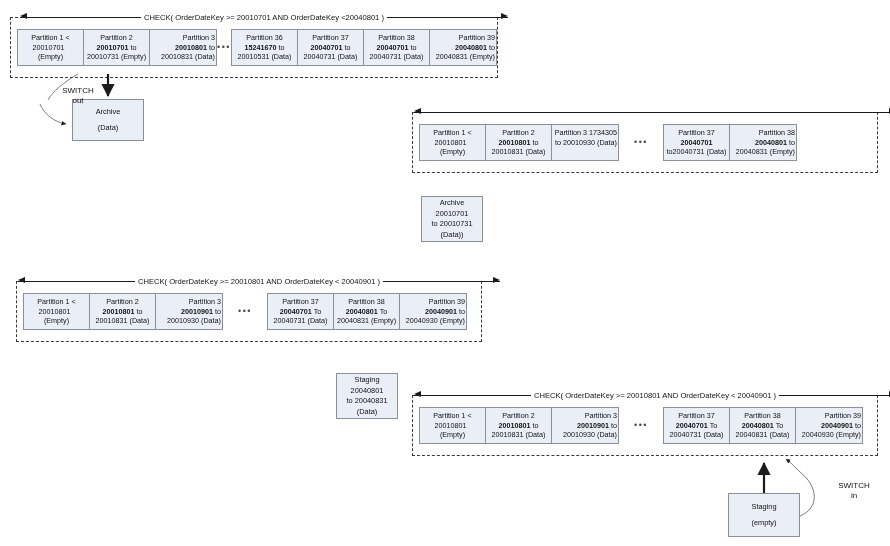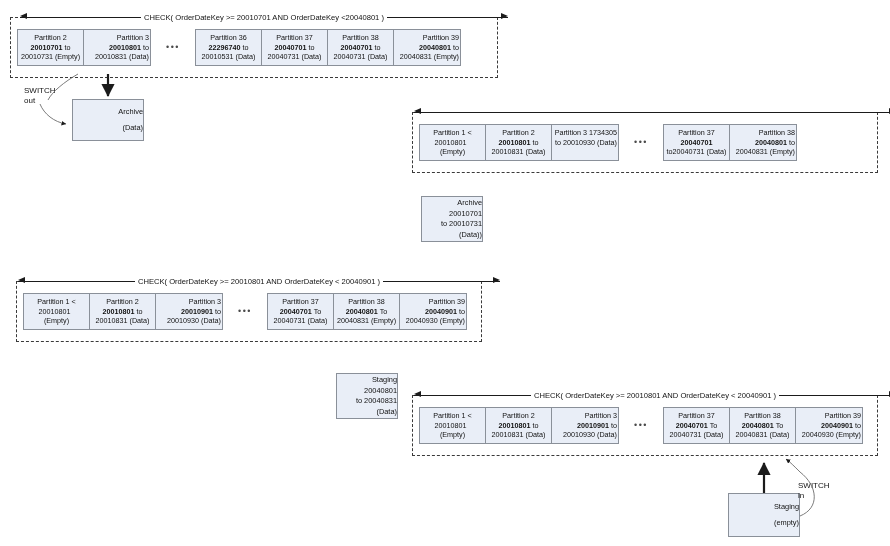--- a/index.html
+++ b/index.html
@@ -52,66 +52,72 @@
   .pcell .b{font-weight:bold;}
   .ellipsis{
     width:44px;text-align:center;font-size:9px;letter-spacing:1.5px;
     color:#4a4a4a;line-height:9px;
   }
 
   
   .sbox{
     position:absolute;box-sizing:border-box;
     border:1px solid #8a9099;background:#e9eef7;
-    font-size:7.4px;line-height:10.5px;text-align:right;
+    font-size:7.4px;line-height:10.5px;text-align:center;
     color:#111;display:flex;flex-direction:column;justify-content:center;
     align-items:center;
   }
   .sbox .ln{display:block;width:100%;}
   .sbox .sp{display:block;height:6px;}
 
   
-  .anno{position:absolute;font-size:8px;line-height:10px;color:#111;}
+  .anno{position:absolute;font-size:8px;line-height:10px;color:#111;text-align:center;margin-left:31px;}
 
   svg.ov{position:absolute;left:0;top:0;width:890px;height:546px;overflow:visible;pointer-events:none;}
 </style>
 </head>
 <body>
 
 <div class="stage">
 
   <div class="pgroup" style="left:10px;top:4px;width:488px;height:74px;">
     <div class="checklabel">
       <div class="arrowline"></div>
       <div class="arrowhead left"></div>
       <div class="arrowhead right"></div>
       <div class="spacer"></div>
       <div class="ctext">CHECK( OrderDateKey &gt;= 20010701 AND OrderDateKey &lt;20040801 )</div>
       <div class="spacer"></div>
     </div>
     <div class="dashbox" style="justify-content:flex-start;">
       <div class="ptable">
         <div class="pcell">
+          <span class="ln">Partition 1</span>
+          <span class="ln">&lt; 20010701</span>
+          <span class="ln">&nbsp;</span>
+          <span class="ln">(Empty)</span>
+        </div>
+        <div class="pcell">
           <span class="ln">Partition 2</span>
           <span class="ln b">20010701</span>
           <span class="ln">to 20010731</span>
           <span class="ln">(Empty)</span>
         </div>
         <div class="pcell">
           <span class="ln">Partition 3</span>
           <span class="ln b">20010801</span>
           <span class="ln">to 20010831</span>
           <span class="ln">(Data)</span>
         </div>
       </div>
       <div class="ellipsis">•••</div>
       <div class="ptable">
         <div class="pcell">
           <span class="ln">Partition 36</span>
-          <span class="ln b">22296740</span>
+          <span class="ln b">15241670</span>
           <span class="ln">to 20010531</span>
           <span class="ln">(Data)</span>
         </div>
         <div class="pcell">
           <span class="ln">Partition 37</span>
           <span class="ln b">20040701</span>
           <span class="ln">to 20040731</span>
           <span class="ln">(Data)</span>
         </div>
         <div class="pcell">

